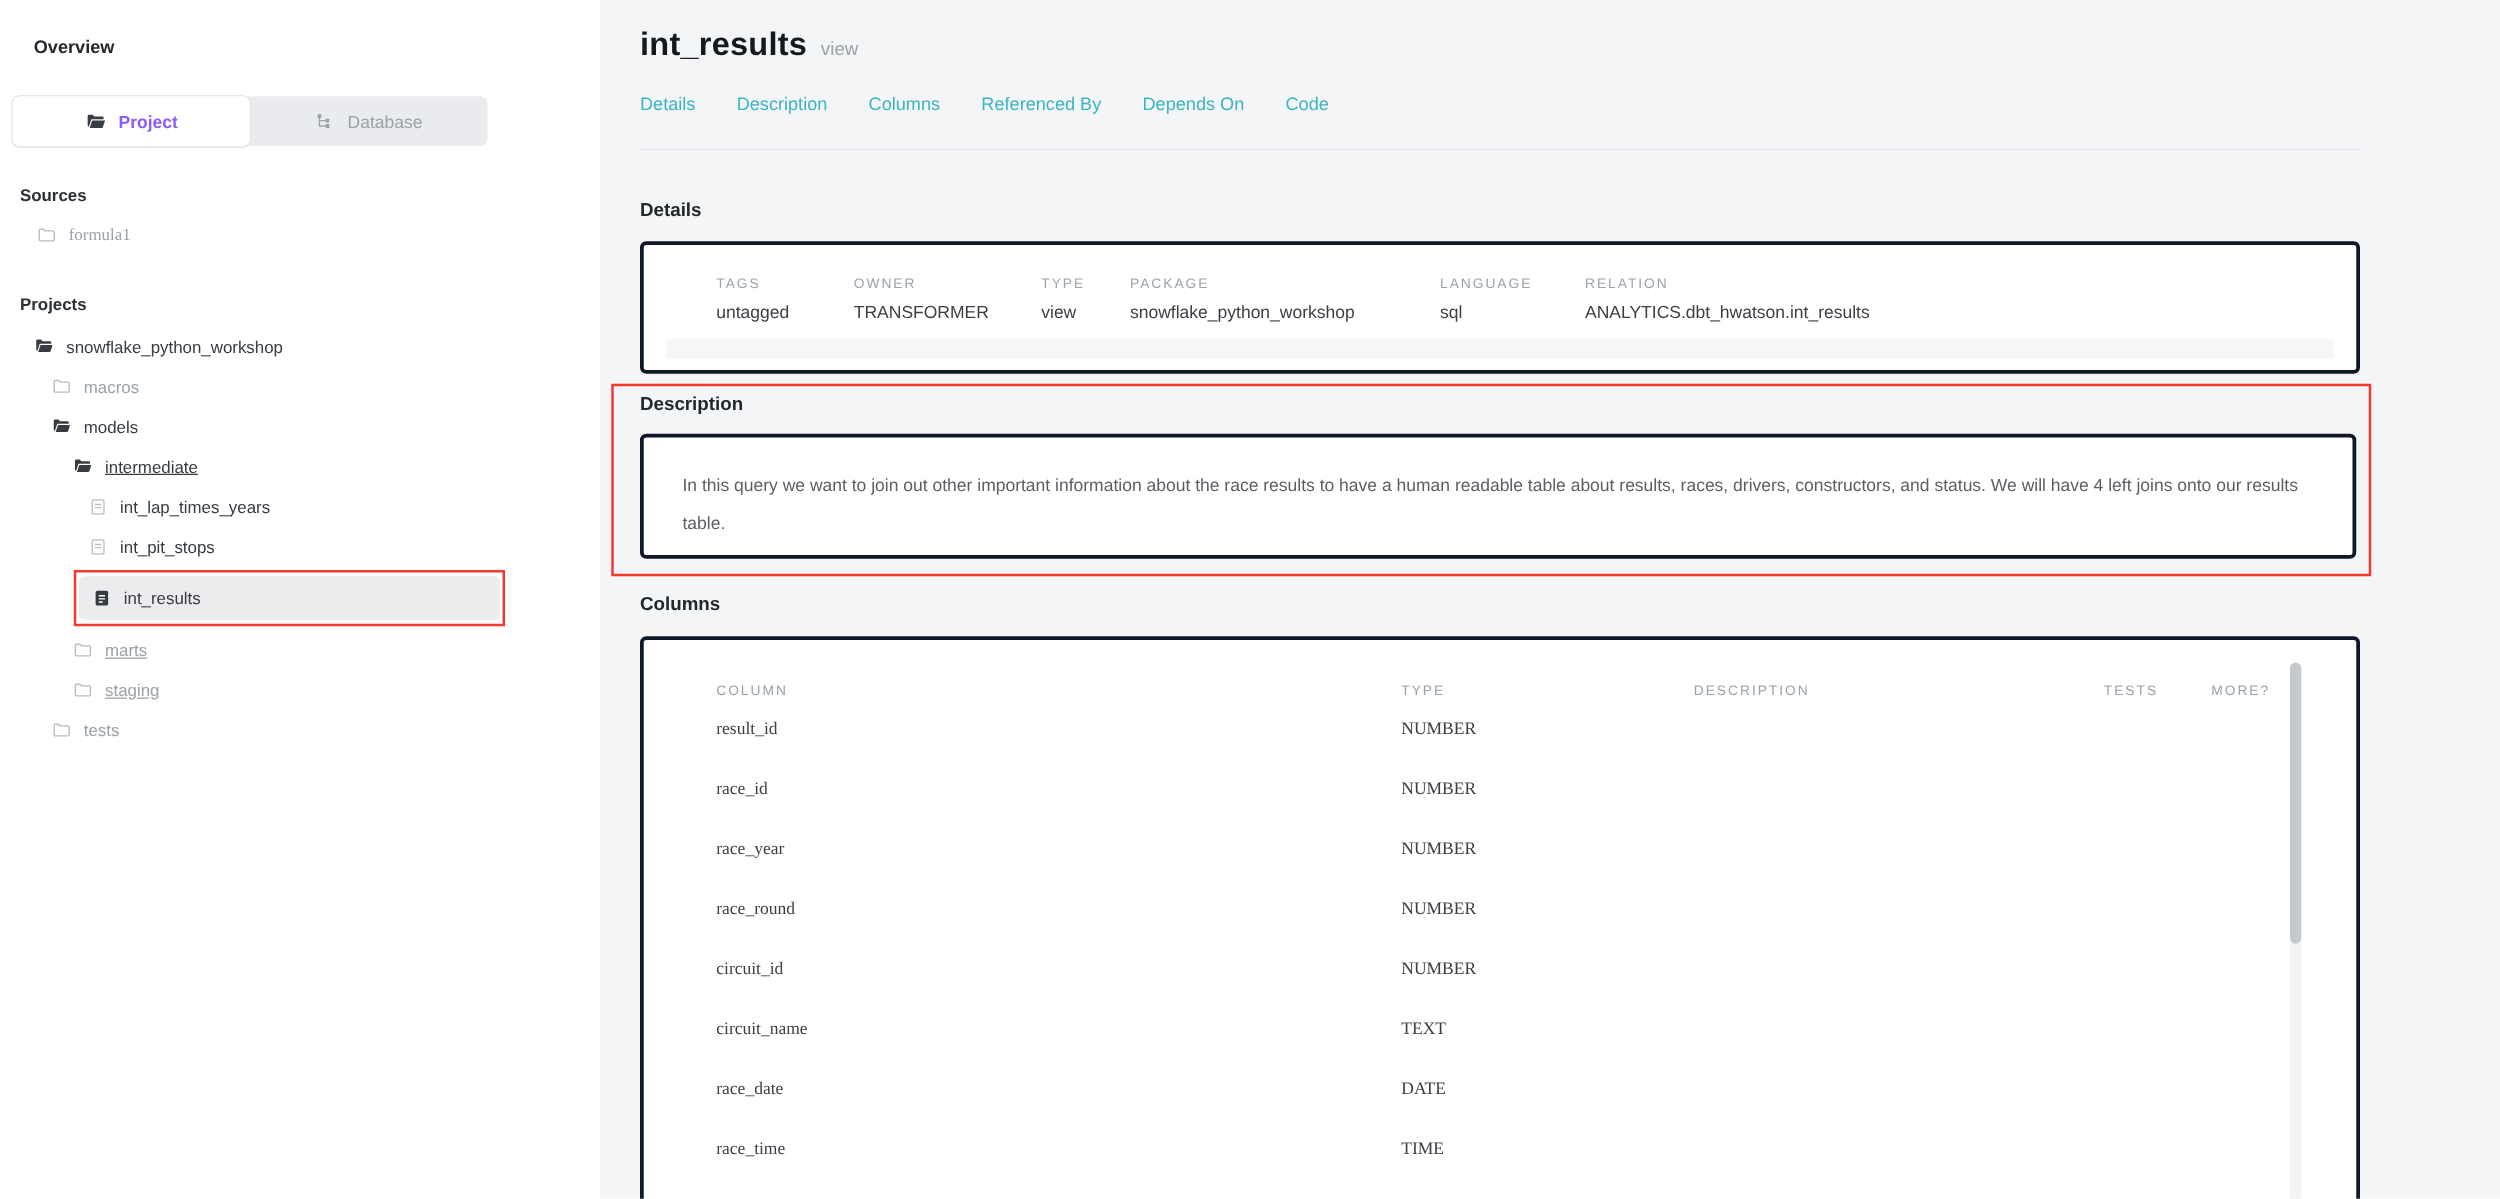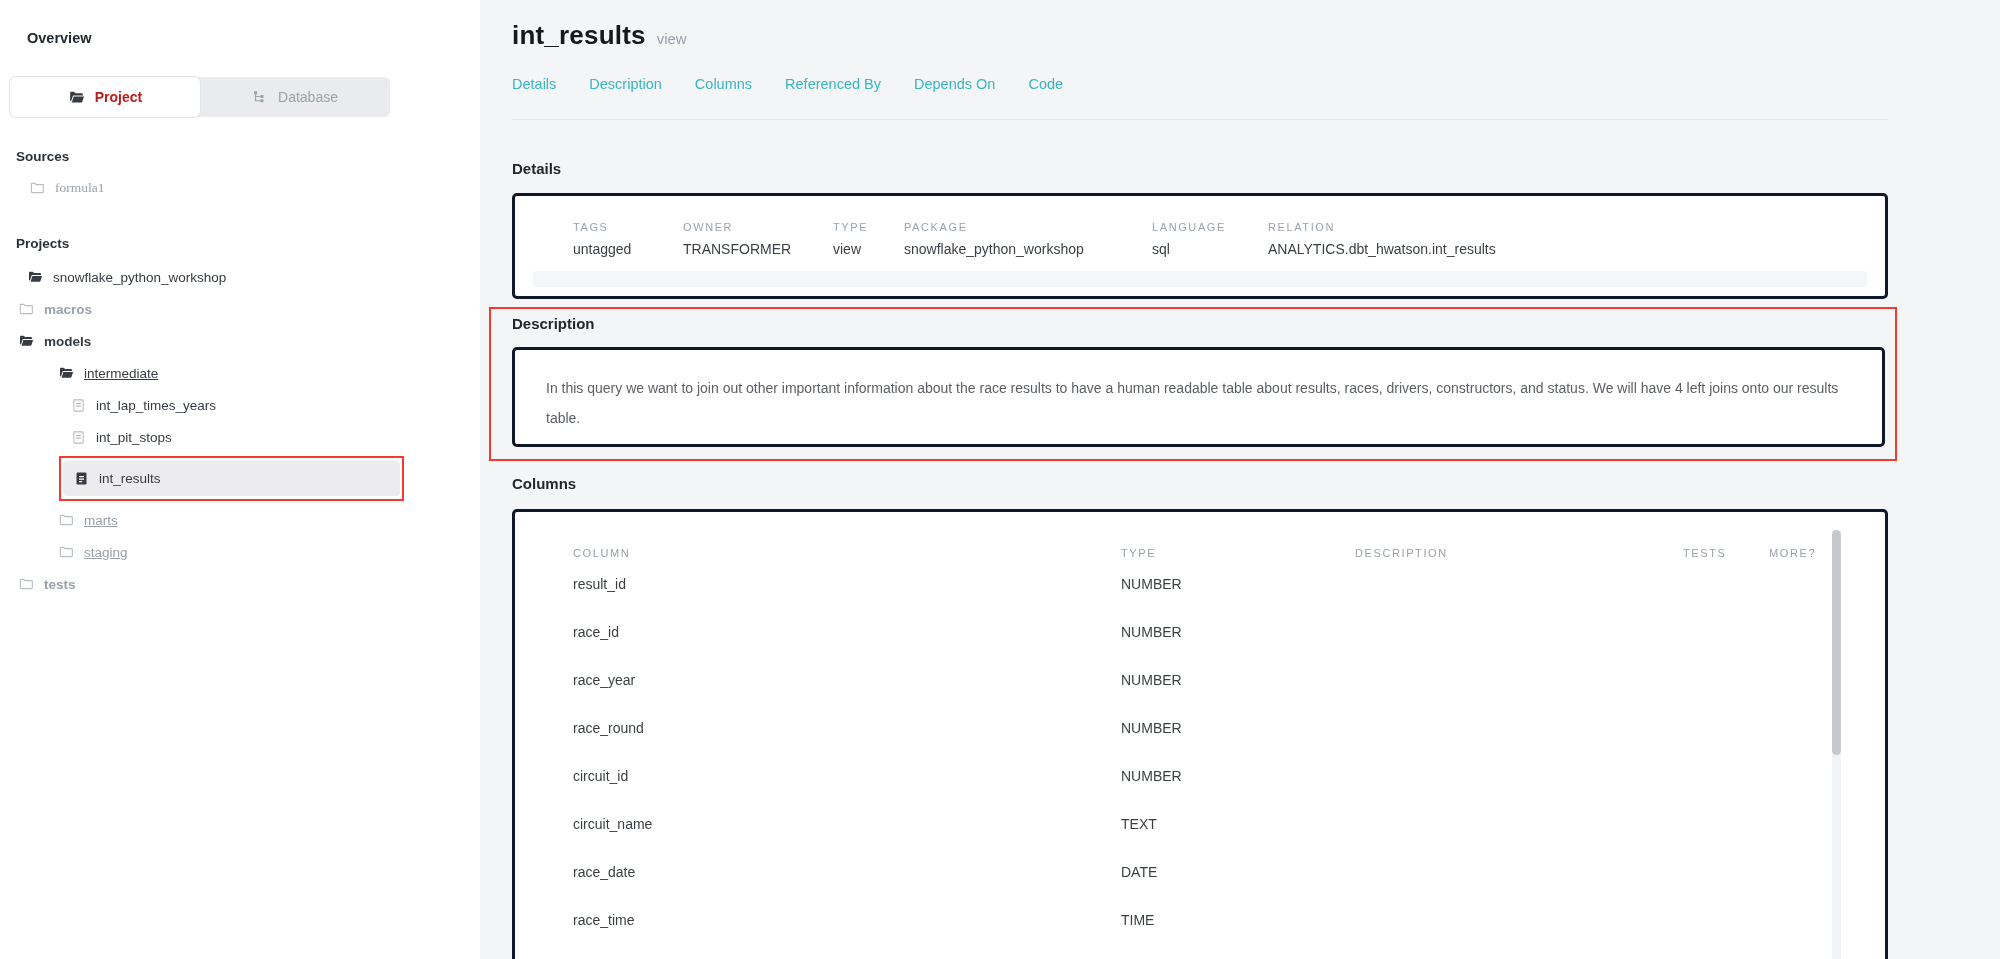--- a/index.html
+++ b/index.html
@@ -7,31 +7,31 @@
               font-family:"Liberation Sans", sans-serif; }
   .app { display:flex; width:2000px; height:959px; }
 
   
   .sidebar { width:480px; background:#ffffff; flex:0 0 480px; position:relative; }
   .overview { font-size:14.5px; font-weight:700; color:#23282d; margin:30px 0 0 27px; }
   .segmented { margin:31px 0 0 10px; width:380px; height:40px; display:flex;
                background:#e9ebee; border-radius:6px; }
   .seg-btn { flex:1; display:flex; align-items:center; justify-content:center; gap:10px;
              font-size:14px; color:#9aa2aa; cursor:pointer; border-radius:6px; }
-  .seg-btn.active { background:#fff; color:#b91c1c; font-weight:700;
+  .seg-btn.active { background:#fff; color:#8b5cf6; font-weight:700;
                     box-shadow:0 0 0 1px #e2e4e7, 0 1px 2px rgba(0,0,0,.06); }
   .section-label { font-size:13.5px; font-weight:700; color:#2a3036; margin:32px 0 0 16px; }
   .titem { display:flex; align-items:center; gap:10px; height:32px;
            font-size:13.5px; color:#9aa1a9; cursor:pointer; }
   .titem .tlabel { white-space:nowrap; }
   .titem.dark { color:#363c42; }
   .src-item { margin-top:8px; padding-left:29px;font-family:Liberation Serif, serif; }
   .tree { margin-top:10px; }
   .d0 { padding-left:27px; }
-  .d1 { padding-left:18px;font-weight:bold; }
+  .d1 { padding-left:41px; }
   .d2 { padding-left:58px;text-decoration:underline; }
   .d3 { padding-left:71px; }
   .sel-wrap { border:2px solid #f23a2e; margin:3px 0 3px 59px; width:345px; height:45px;
               display:flex; align-items:center; padding:0 2px; }
   .sel-row { background:#ececee; border-radius:4px; width:337px; height:35px;
              display:flex; align-items:center; gap:10px; padding-left:11px; }
   .ticon { display:inline-flex; flex:0 0 auto; }
 
   
   .main { flex:1; background:#f4f5f7; padding-left:32px; position:relative; }
@@ -56,21 +56,21 @@
   .red-box { margin-left:-23px; margin-top:8px; width:1408px; border:2px solid #f23a2e;
              padding:6px 0 12px 21px; }
   .desc-card { margin-top:15px; width:1373px; height:100px; padding:23px 30px 0 31px; }
   .desc-text { font-size:14px; line-height:30px; color:#5b5f64; max-width:1315px; }
   .h-columns { margin-top:14px; }
   .columns-card { margin-top:17px; height:540px; position:relative;
                   padding:34px 0 0 58px; }
   .tgrid { display:grid; grid-template-columns:548px 234px 328px 86px 1fr; align-items:center; }
   .thead { height:14px; }
   .th { font-size:11px; letter-spacing:1.6px; color:#99a1a9; }
-  .trow { height:48px; }
+  .trow { height:48px;font-family:Liberation Serif, serif; }
   .trow:first-of-type { margin-top:18px; }
   .td { font-size:14px; color:#3a3f45; }
   .scrollbar { position:absolute; top:18px; right:44px; width:9px; height:498px;
                background:#f2f3f5; border-radius:5px; }
   .scroll-thumb { width:9px; height:225px; background:#c5c8cc; border-radius:5px; cursor:pointer; }
 </style>
 </head>
 <body>
 
 <div class="app">

